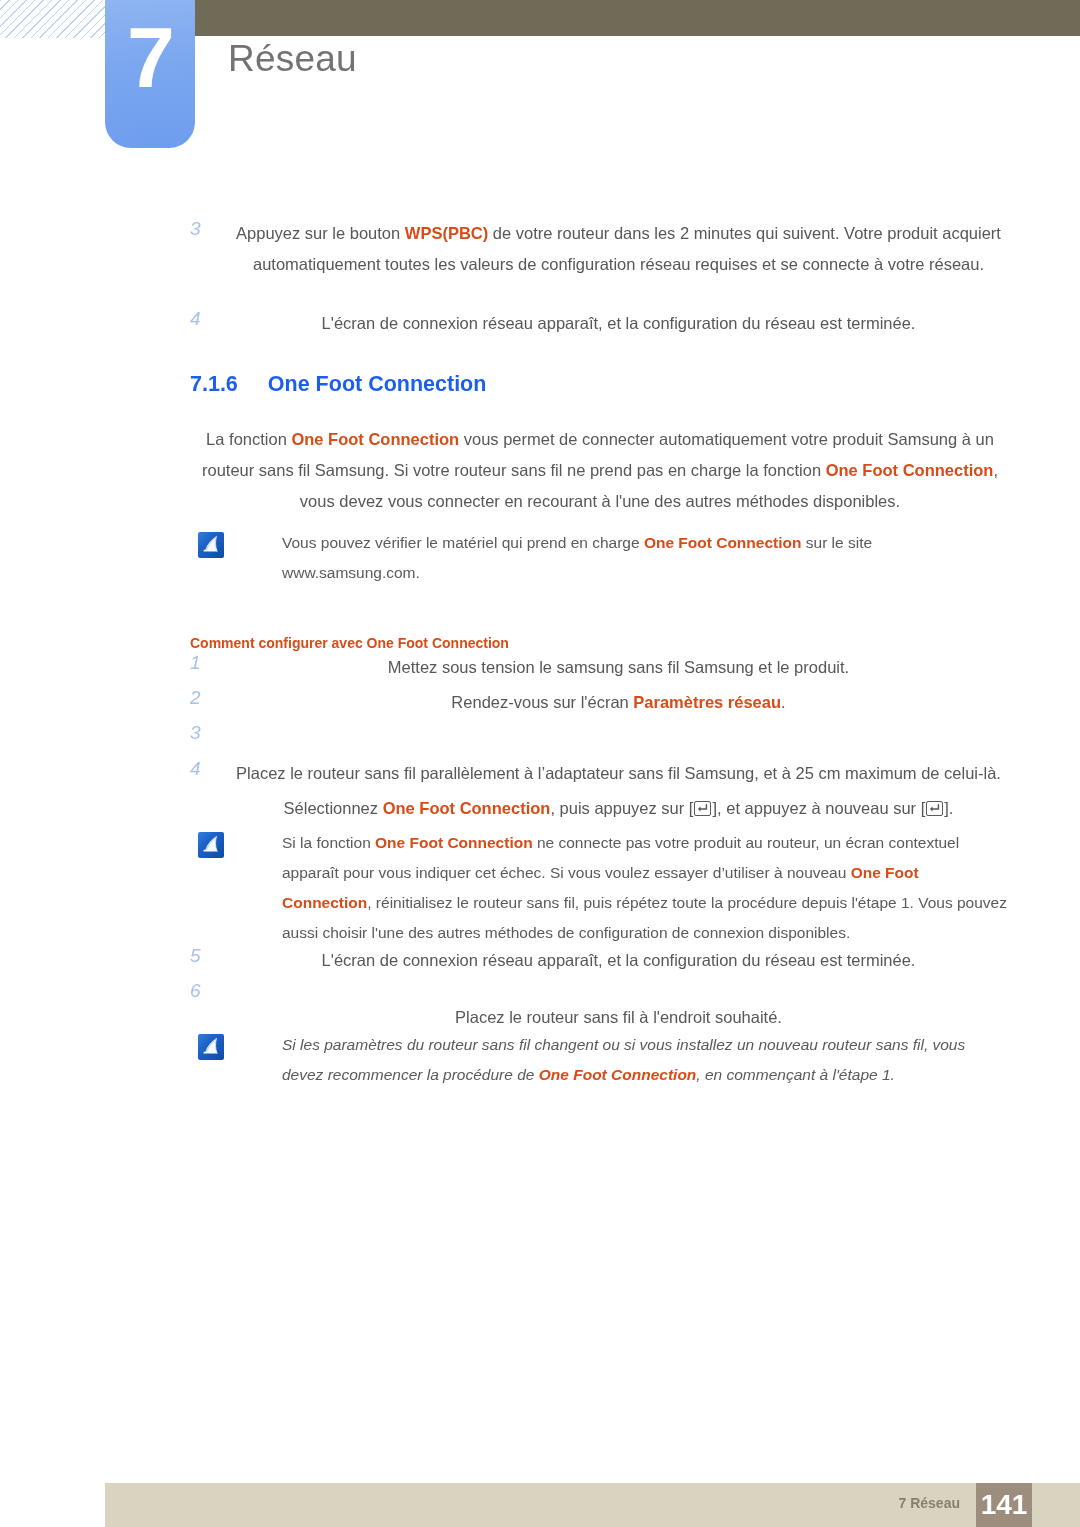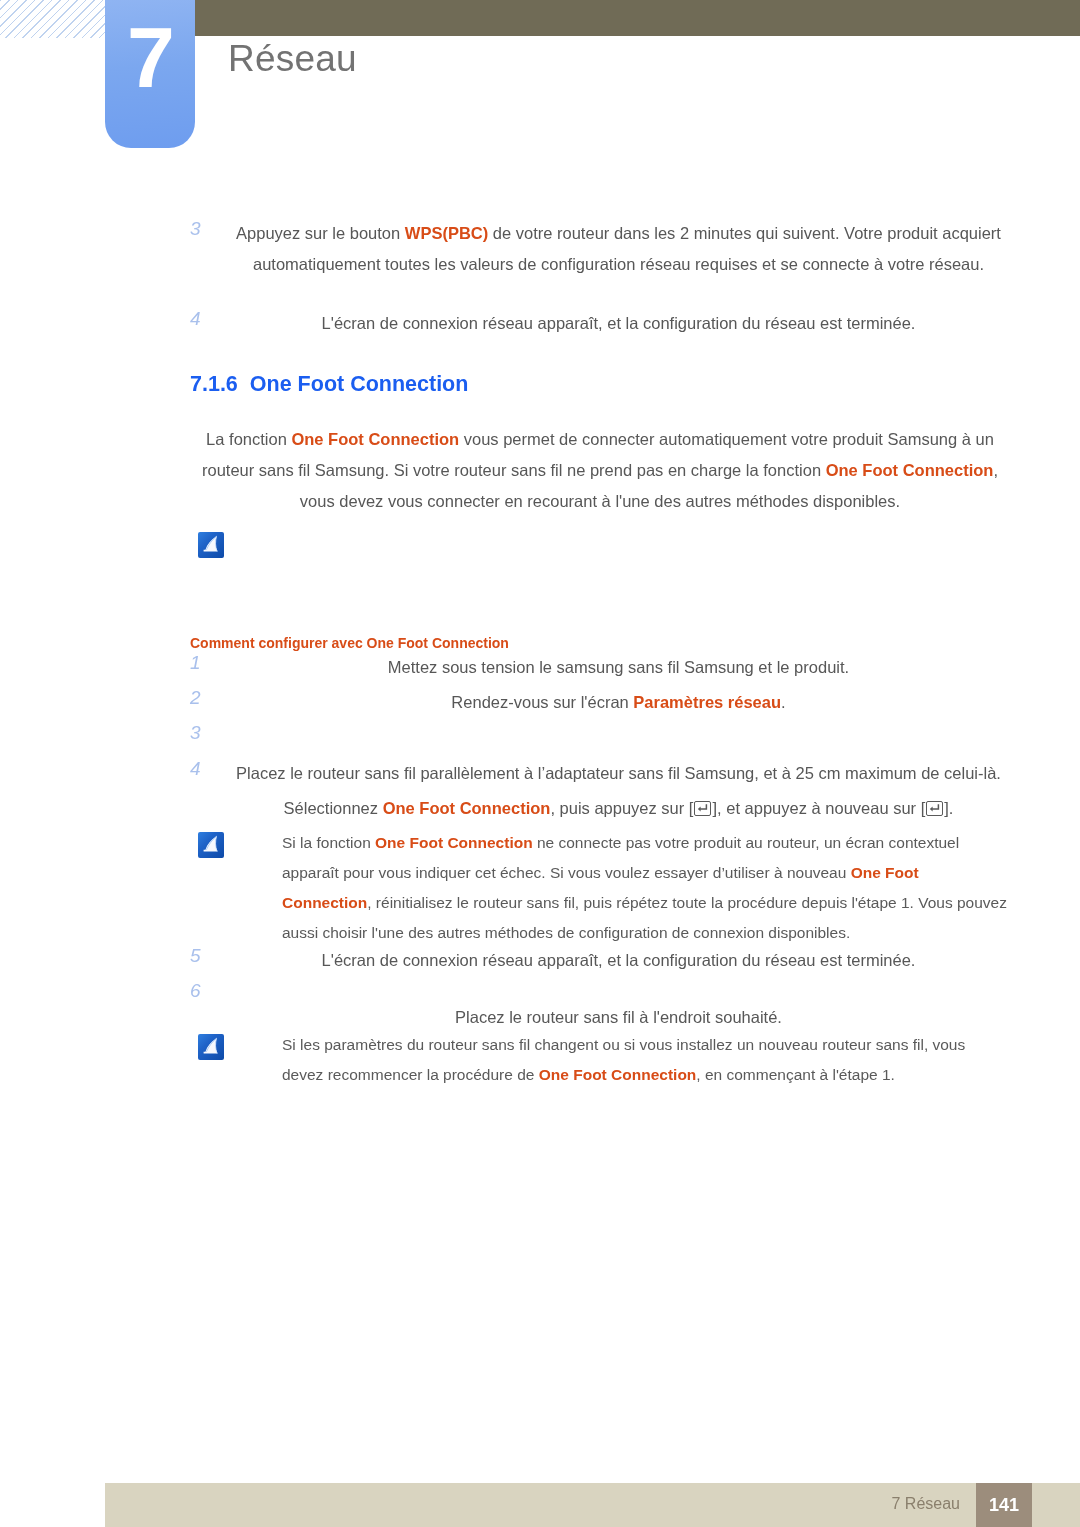--- a/index.html
+++ b/index.html
@@ -94,21 +94,21 @@
   .hl-orange {
     color: #d84c17;
     font-weight: 700;
   }
   .sec-heading {
     position: absolute;
     font-size: 21.5px;
     font-weight: 700;
     color: #1b5ef0;
   }
-  .sec-heading .sec-num { margin-right: 12px; }
+  .sec-heading .sec-num { margin-right: 30px; }
   .sub-heading {
     position: absolute;
     font-size: 14px;
     font-weight: 700;
     color: #d84c17;
     margin-top: 26px;
   }
 
   
   .note {
@@ -150,32 +150,32 @@
   #footer {
     position: absolute;
     left: 105px; top: 1483px;
     width: 975px;
     height: 44px;
     background: #d9d4c0;
   }
   .footer-label {
     position: absolute;
     right: 120px; top: 12px;
-    font-size: 16px;
-    font-weight: 400;
+    font-size: 14px;
+    font-weight: 700;
     color: #8a7f6c;
   }
   .footer-page {
     position: absolute;
     right: 48px; top: 0;
     width: 56px;
     height: 44px;
     background: #9c8d7c;
     color: #ffffff;
-    font-size: 18px;
+    font-size: 28px;
     font-weight: 700;
     text-align: center;
     line-height: 44px;
   }
 </style>
 </head>
 <body>
 
 <div id="header">
   <div class="hatch"></div>
@@ -201,20 +201,21 @@
   <div class="para rich" style="left:190px; top:424px; width:820px;"><span>La fonction </span><span class="hl-orange">One Foot Connection</span><span> vous permet de connecter automatiquement votre produit Samsung à un routeur sans fil Samsung. Si votre routeur sans fil ne prend pas en charge la fonction </span><span class="hl-orange">One Foot Connection</span><span>, vous devez vous connecter en recourant à l'une des autres méthodes disponibles.</span></div>
 
   <div class="note" style="left:198px; top:528px; width:812px;">
     <span class="note-icon">
       <svg width="26" height="26" viewBox="0 0 26 26">
         <path d="M18.5 4.2 C13 7.5 9.2 12.2 7.4 17.8 L5.6 17.8 L5.6 19.4 L19.6 19.4 C17.2 15.2 16.8 9.4 18.5 4.2 Z" fill="#ffffff" opacity="0.96"></path>
         <path d="M18.5 4.2 C17.1 9.0 17.2 14.6 19.0 19.4" stroke="#cfe2ff" stroke-width="0.9" fill="none"></path>
         <path d="M8.4 17.8 C10.6 12.6 14.0 8.2 18.5 4.2" stroke="#9fc4f5" stroke-width="0.8" fill="none"></path>
       </svg>
     </span>
+    <div class="note-body rich"><span>Vous pouvez vérifier le matériel qui prend en charge </span><span class="hl-orange">One Foot Connection</span><span> sur le site www.samsung.com.</span></div>
   </div>
 
   <div class="sub-heading" style="left:190px; top:609px;">Comment configurer avec One Foot Connection</div>
 
   <div class="num" style="left:190px; top:652px;">1</div>
   <div class="para rich" style="left:226px; top:652px; width:785px;"><span>Mettez sous tension le samsung sans fil Samsung et le produit.</span></div>
 
   <div class="num" style="left:190px; top:687px;">2</div>
   <div class="para rich" style="left:226px; top:687px; width:785px;"><span>Rendez-vous sur l'écran </span><span class="hl-orange">Paramètres réseau</span><span>.</span></div>
 
@@ -240,21 +241,21 @@
     </span>
     <div class="note-body rich"><span>Si la fonction </span><span class="hl-orange">One Foot Connection</span><span> ne connecte pas votre produit au routeur, un écran contextuel apparaît pour vous indiquer cet échec. Si vous voulez essayer d’utiliser à nouveau </span><span class="hl-orange">One Foot Connection</span><span>, réinitialisez le routeur sans fil, puis répétez toute la procédure depuis l'étape 1. Vous pouvez aussi choisir l'une des autres méthodes de configuration de connexion disponibles.</span></div>
   </div>
 
   <div class="num" style="left:190px; top:945px;">5</div>
   <div class="para rich" style="left:226px; top:945px; width:785px;"><span>L'écran de connexion réseau apparaît, et la configuration du réseau est terminée.</span></div>
 
   <div class="num" style="left:190px; top:980px;">6</div>
   <div class="para rich" style="left:226px; top:980px; width:785px;margin-top:22px;"><span>Placez le routeur sans fil à l'endroit souhaité.</span></div>
 
-  <div class="note" style="left:198px; top:1030px; width:812px;">
+  <div class="note" style="left:198px; top:1030px; width:812px;font-style:italic;">
     <span class="note-icon">
       <svg width="26" height="26" viewBox="0 0 26 26">
         <path d="M18.5 4.2 C13 7.5 9.2 12.2 7.4 17.8 L5.6 17.8 L5.6 19.4 L19.6 19.4 C17.2 15.2 16.8 9.4 18.5 4.2 Z" fill="#ffffff" opacity="0.96"></path>
         <path d="M18.5 4.2 C17.1 9.0 17.2 14.6 19.0 19.4" stroke="#cfe2ff" stroke-width="0.9" fill="none"></path>
         <path d="M8.4 17.8 C10.6 12.6 14.0 8.2 18.5 4.2" stroke="#9fc4f5" stroke-width="0.8" fill="none"></path>
       </svg>
     </span>
     <div class="note-body rich"><span>Si les paramètres du routeur sans fil changent ou si vous installez un nouveau routeur sans fil, vous devez recommencer la procédure de </span><span class="hl-orange">One Foot Connection</span><span>, en commençant à l'étape 1.</span></div>
   </div>
 

